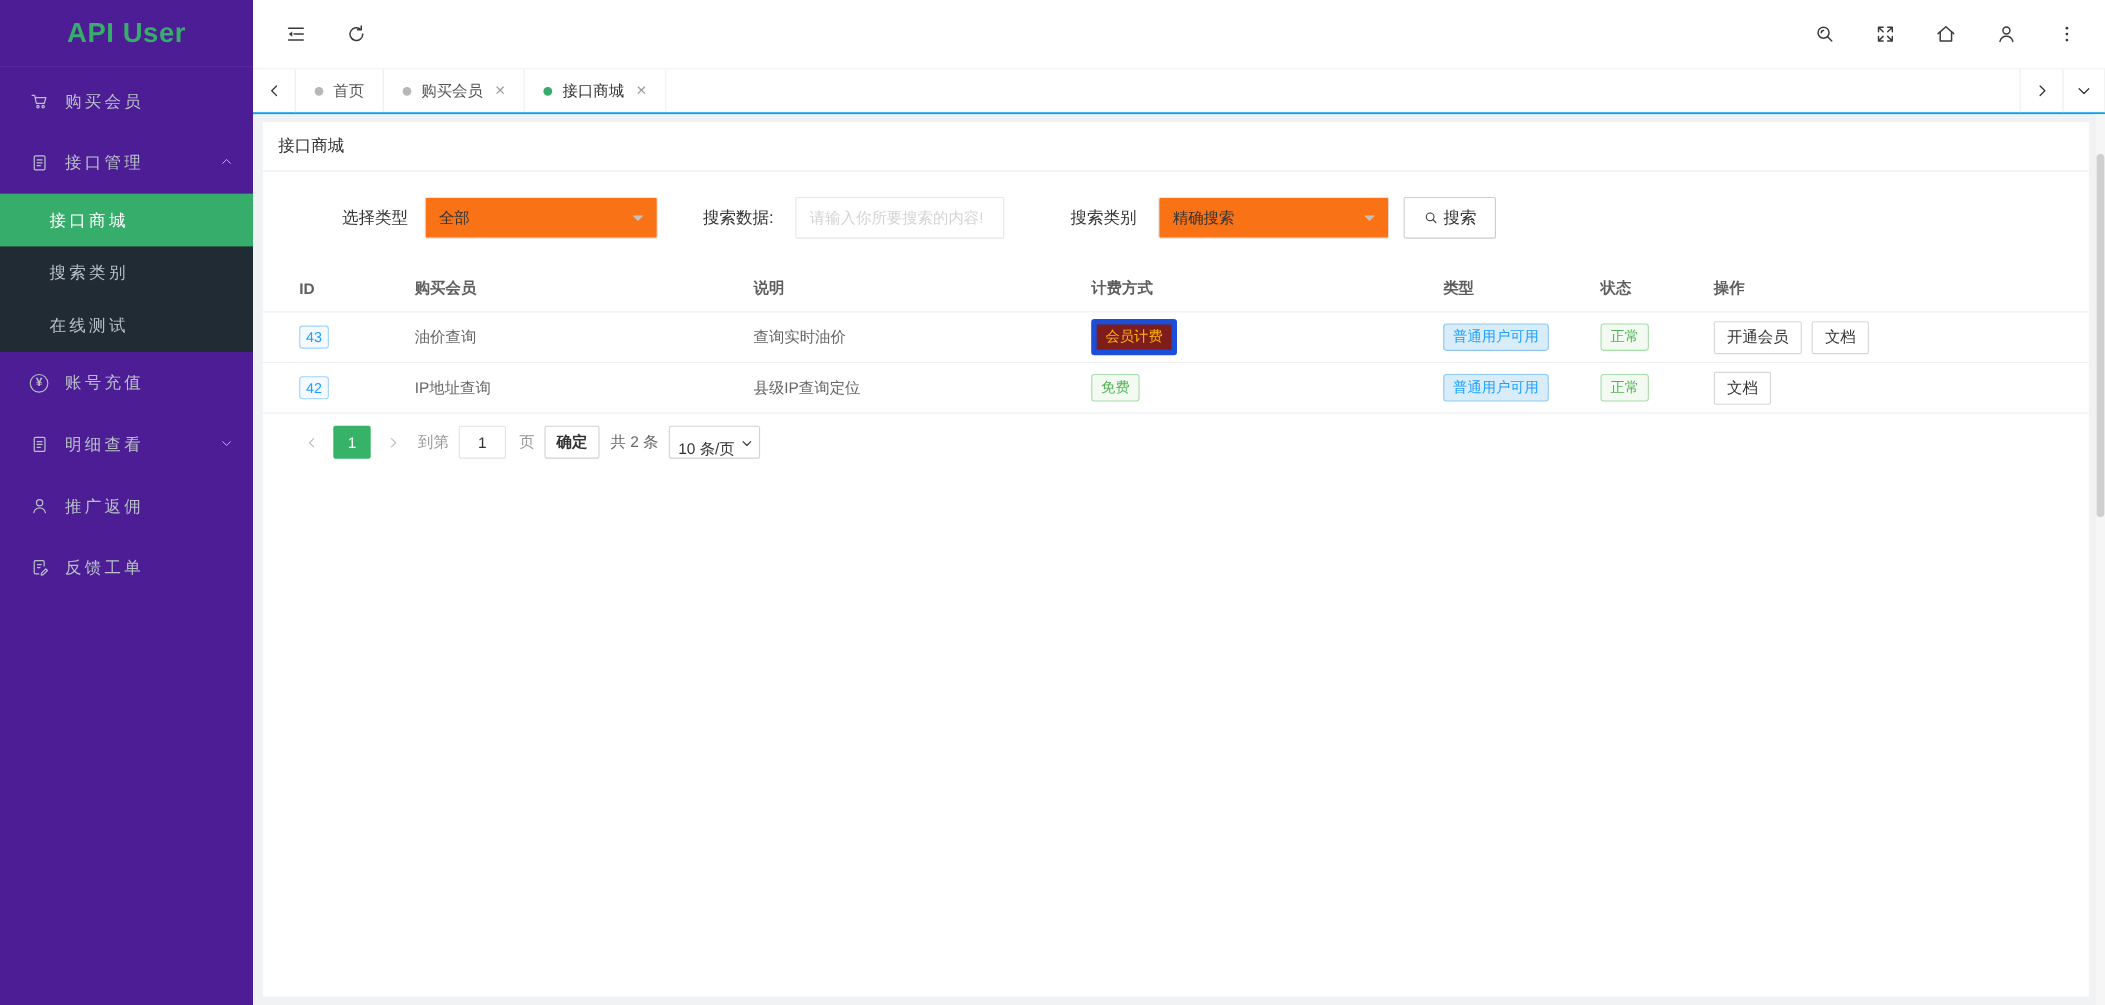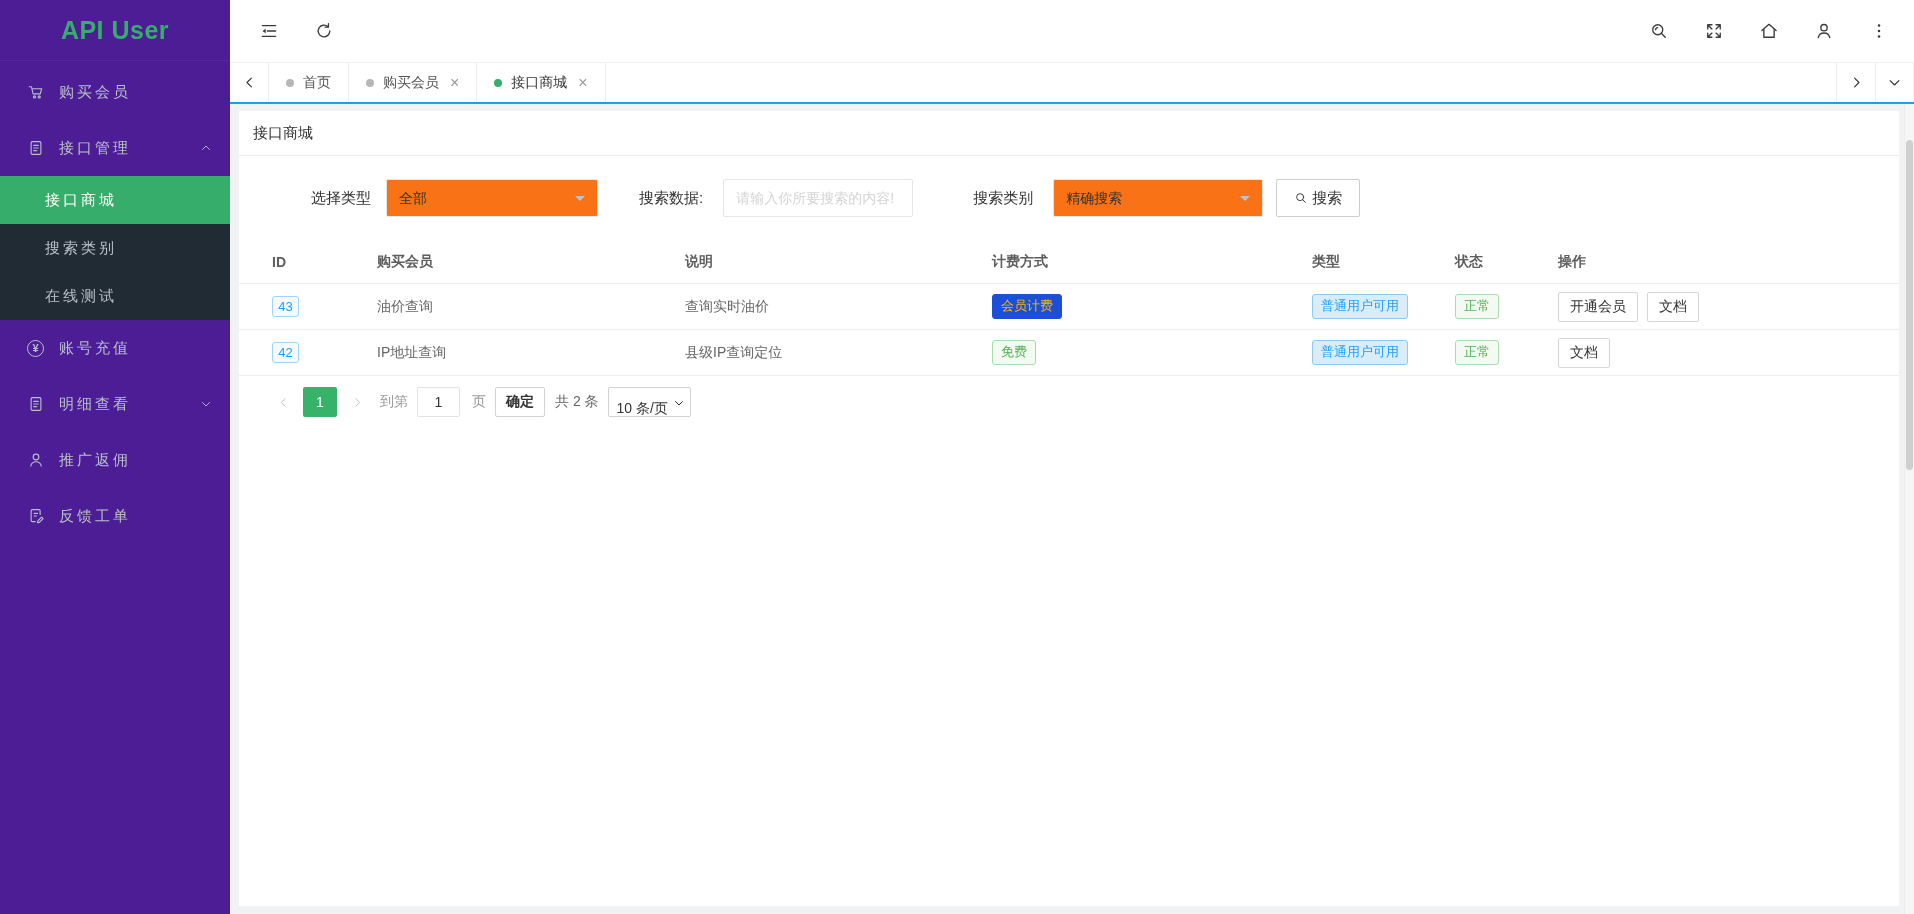--- a/index.html
+++ b/index.html
@@ -53,21 +53,21 @@
   .f-input::placeholder{color:#d4d4d4}
   .search-btn{height:38px;width:84px;margin-left:13px;border:1px solid #ccc;border-radius:2px;background:#fff;font-size:15px;color:#333;display:flex;align-items:center;justify-content:center;gap:4px;cursor:pointer;flex:none;font-family:inherit}
   .search-btn svg{width:14px;height:14px;stroke:#333;fill:none;stroke-width:1.6;stroke-linecap:round}
   .ml40{margin-left:41px}.ml60{margin-left:60px}.ml20{margin-left:20px}
   
   .tgrid{display:grid;grid-template-columns:105px 308px 307px 320px 143px 103px 1fr;align-items:center;padding-left:33px;border-bottom:1px solid #eee}
   .thead{height:44px;font-size:14px;font-weight:bold;color:#5e5e5e}
   .trow{height:46px;font-size:14px;color:#666}
   .b-id{display:inline-block;min-width:27px;text-align:center;padding:2px 5px;border:1px solid #9fd3fb;color:#1e9fff;background:#f4faff;border-radius:3px;font-size:13px}
   .badge{display:inline-block;padding:3px 8px;border-radius:3px;font-size:13px;line-height:1.3}
-  .b-orange{color:#ffb800;border:1px solid #1d4ed8;background:#1d4ed8}
+  .b-orange{color:#ffb800;border:5px solid #1d4ed8;background:#7f1d1d}
   .b-green{color:#53b257;border:1px solid #a8dcaa;background:#f2faf2}
   .b-blue{color:#1e9fff;border:1px solid #8fc9f2;background:#d8ecfa}
   .action-btn{display:inline-block;padding:5px 11px;border:1px solid #d6d6d6;background:#fff;color:#333;border-radius:2px;font-size:14px;margin-right:9px;cursor:pointer;font-family:inherit}
   
   .pager{display:flex;align-items:center;padding-left:31px;margin-top:11px;font-size:14px;color:#999}
   .pg-nav{width:26px;height:30px;display:flex;align-items:center;justify-content:center;cursor:pointer}
   .pg-nav svg{width:13px;height:13px;stroke:#bdbdbd;fill:none;stroke-width:1.8;stroke-linecap:round;stroke-linejoin:round}
   .pg-cur{width:34px;height:30px;line-height:30px;text-align:center;background:#36b368;color:#fff;border-radius:2px;margin:0 7px;font-size:14px;cursor:default}
   .pg-goto-label{margin-left:10px}
   .pg-input{width:43px;height:30px;border:1px solid #e2e2e2;border-radius:2px;text-align:center;font-size:14px;color:#333;margin:0 12px 0 9px;outline:none;font-family:inherit}

